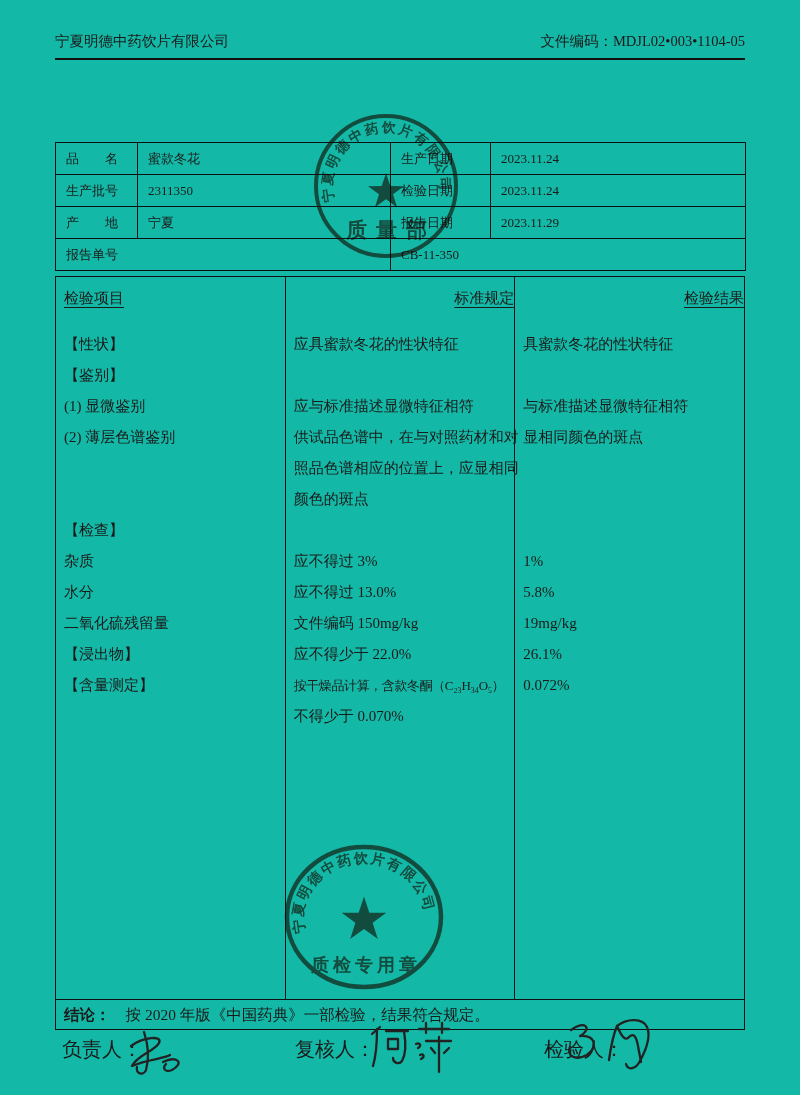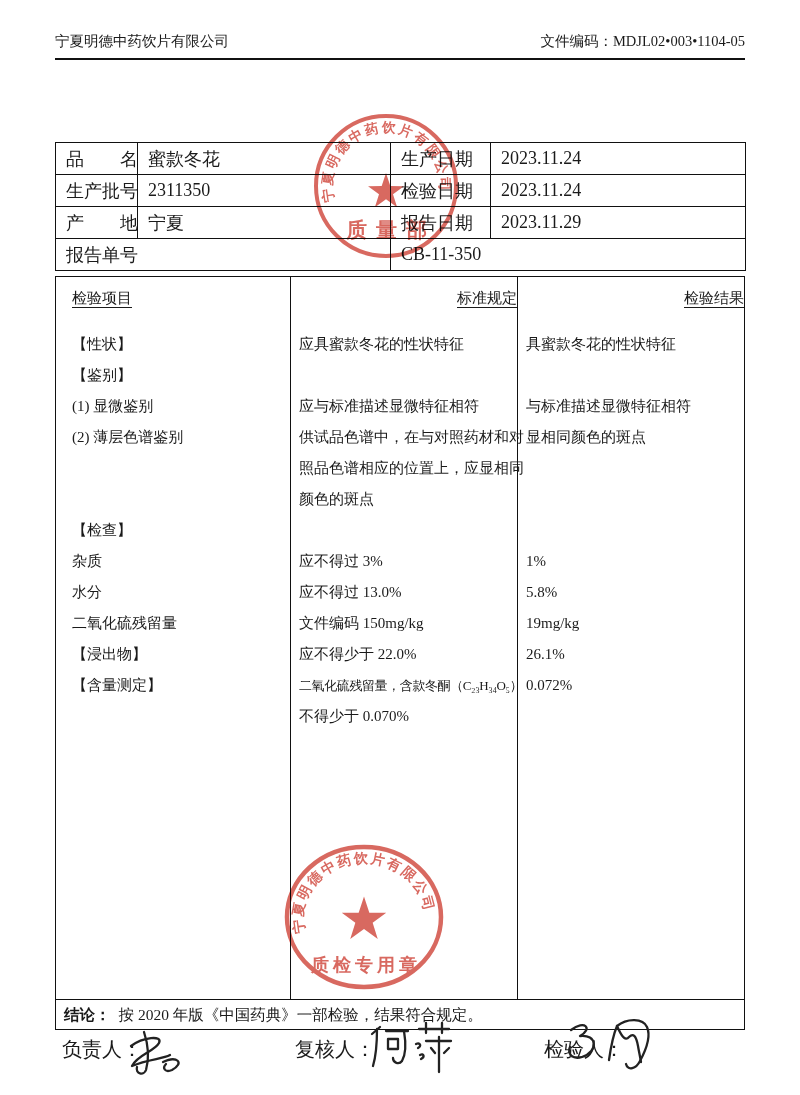--- a/index.html
+++ b/index.html
@@ -1,60 +1,60 @@
 <!DOCTYPE html>
 <html><head>
 <meta charset="utf-8">
 <style>
   html,body { margin:0; padding:0; background:#888; }
   .page {
     position:relative; width:800px; height:1095px; margin:0 auto;
-    background:#ffffff; overflow:hidden;
+    background:#14b8a6; overflow:hidden;
     font-family:"Liberation Serif","DejaVu Serif",serif;
     color:#1a1a1a;
   }
   
   .header {
     position:absolute; left:55px; right:55px; top:32px;
     display:flex; justify-content:space-between; align-items:flex-end;
     font-size:14.5px; padding-bottom:7px; border-bottom:2px solid #111;
   }
   
   .title {
     position:absolute; top:86px; left:0; width:100%;
     text-align:center; font-size:30px; font-weight:bold; letter-spacing:3px;
   }
   
   table.info-table {
     position:absolute; left:55px; top:142px; width:690px;
-    border-collapse:collapse; table-layout:fixed; font-size:18px;
+    border-collapse:collapse; table-layout:fixed; font-size:13px;
   }
   table.info-table td {
     border:1px solid #111; height:31px; padding:0 0 0 10px;
     white-space:nowrap; overflow:hidden;
   }
   
   .main-table {
     position:absolute; left:55px; top:276px; width:688px;
     border:1px solid #111; font-size:15px;
   }
-  .mt-cols { display:flex; height:722px;margin-left:8px; }
+  .mt-cols { display:flex; height:722px; }
   .mt-col { flex:1 1 0; min-width:0; }
   .mt-col.b { border-right:1px solid #111; }
   .mt-head { height:52px; line-height:42px; }
   .mt-head span { text-decoration:underline; text-underline-offset:4px; }
   .mt-head.left { padding-left:8px; }
   .mt-head.center { text-align:right; }
   .mt-line { height:31px; line-height:31px; padding:0 8px; white-space:nowrap; }
   .mt-col .mt-line.fit { font-size:13px; letter-spacing:-0.4px; }
   .conclusion {
     border-top:1px solid #111; height:29px; line-height:29px; padding-left:8px;
     font-size:15.5px; white-space:nowrap;
   }
-  .conclusion b { margin-right:8px; }
+  .conclusion b { margin-right:15px; }
   
   .sig-row { position:absolute; left:55px; top:1030px; width:690px; height:60px; font-size:20px; }
   .sig-label { position:absolute; top:6px; }
   .sig-label.l1 { left:7px; }
   .sig-label.l2 { left:240px; }
   .sig-label.l3 { left:445px;margin-left:44px; }
   .sig { position:absolute; }
   .sig path { fill:none; stroke:#222; stroke-width:2.3; stroke-linecap:round; stroke-linejoin:round; }
   .sig1 { left:62px; top:-6px; }
   .sig2 { left:308px; top:-12px; }
@@ -134,21 +134,21 @@
         <div class="mt-line"></div>
         <div class="mt-line">应与标准描述显微特征相符</div>
         <div class="mt-line">供试品色谱中，在与对照药材和对</div>
         <div class="mt-line">照品色谱相应的位置上，应显相同</div>
         <div class="mt-line">颜色的斑点</div>
         <div class="mt-line"></div>
         <div class="mt-line">应不得过 3%</div>
         <div class="mt-line">应不得过 13.0%</div>
         <div class="mt-line">文件编码 150mg/kg</div>
         <div class="mt-line">应不得少于 22.0%</div>
-        <div class="mt-line fit">二氧化硫残留量，含款冬酮（C₂₃H₃₄O₅）</div>
+        <div class="mt-line fit">按干燥品计算，含款冬酮（C₂₃H₃₄O₅）</div>
         <div class="mt-line">不得少于 0.070%</div>
       </div>
 
       <div class="mt-col">
         <div class="mt-head center"><span>检验结果</span></div>
         <div class="mt-line">具蜜款冬花的性状特征</div>
         <div class="mt-line"></div>
         <div class="mt-line">与标准描述显微特征相符</div>
         <div class="mt-line">显相同颜色的斑点</div>
         <div class="mt-line"></div>

